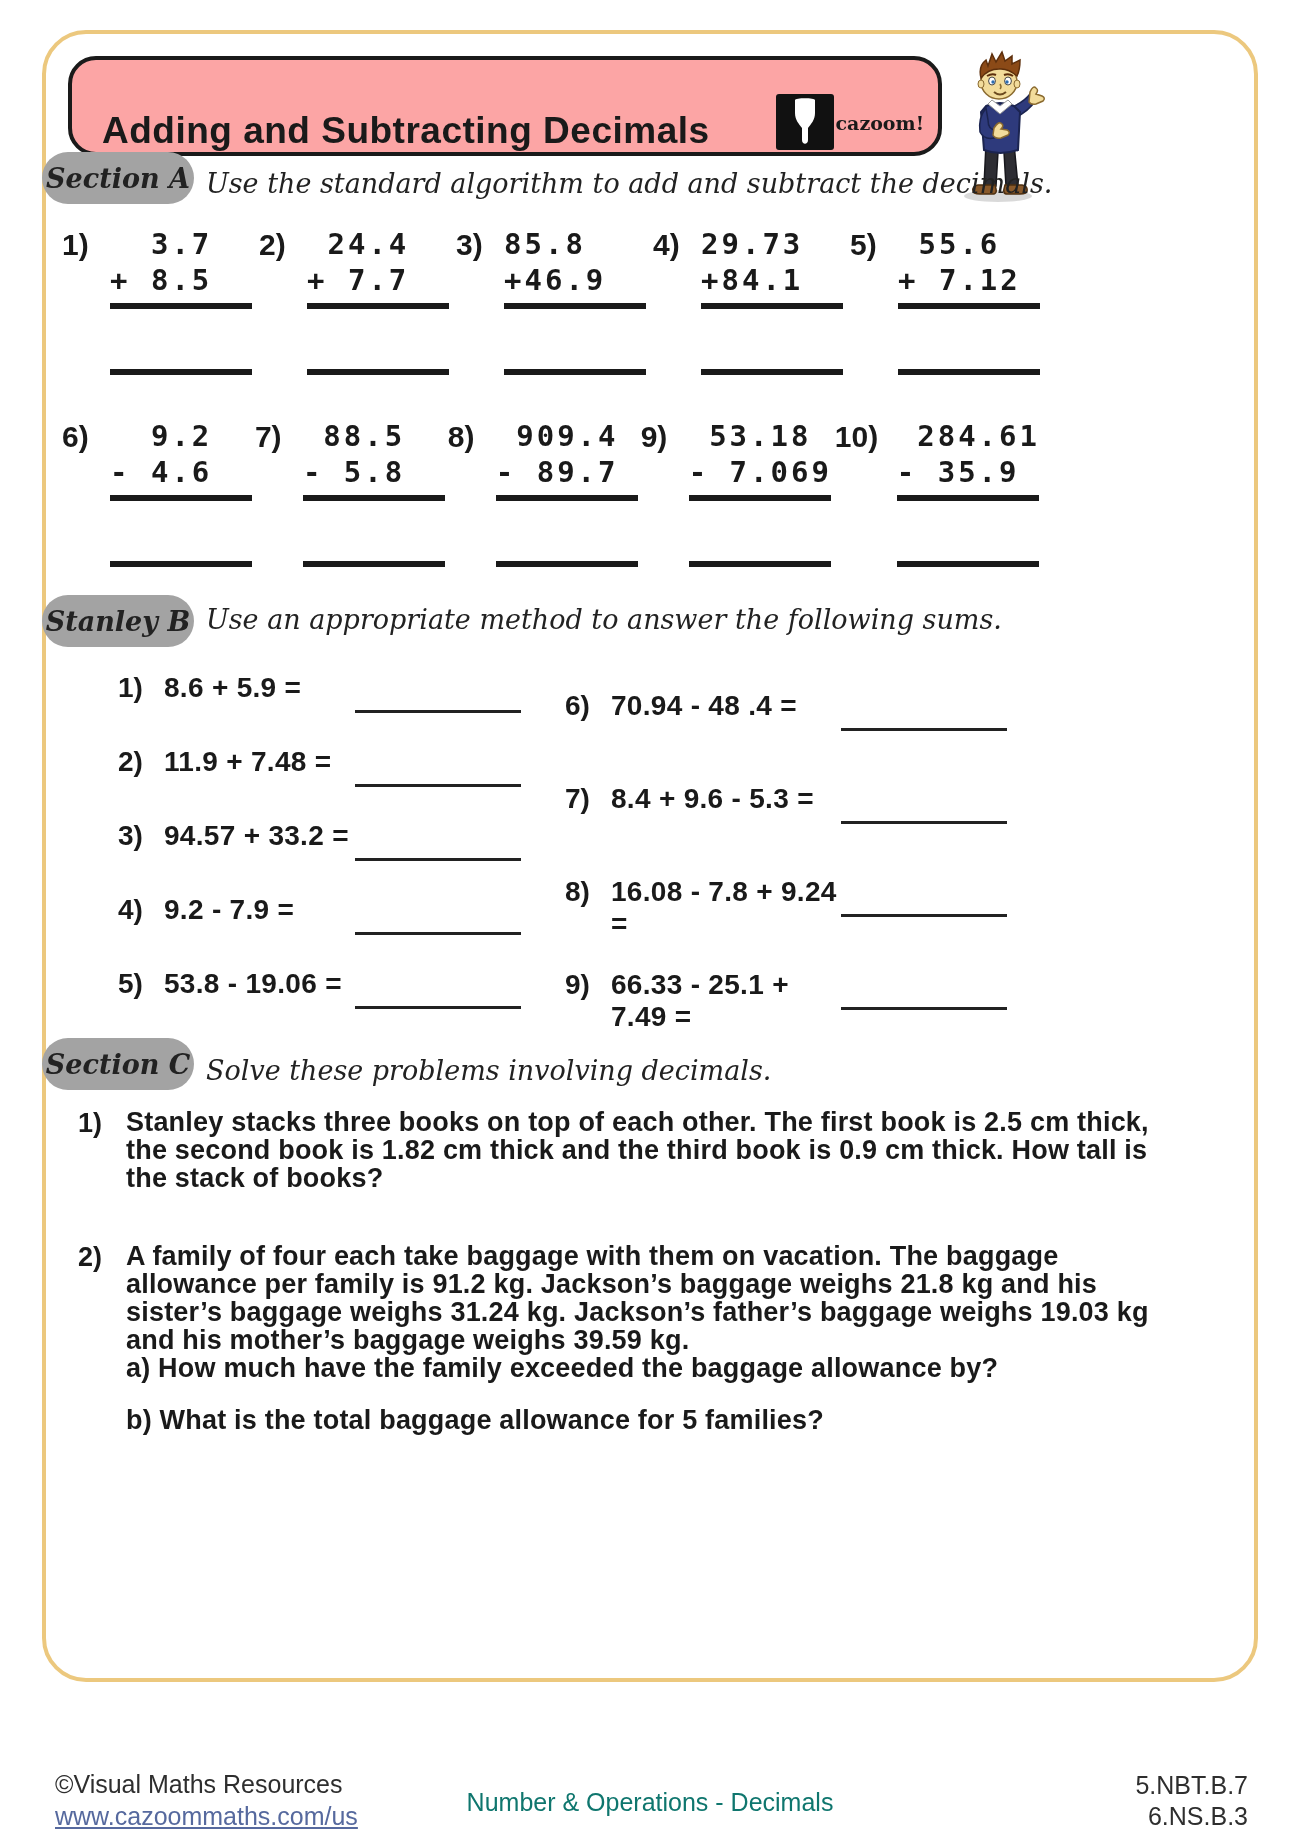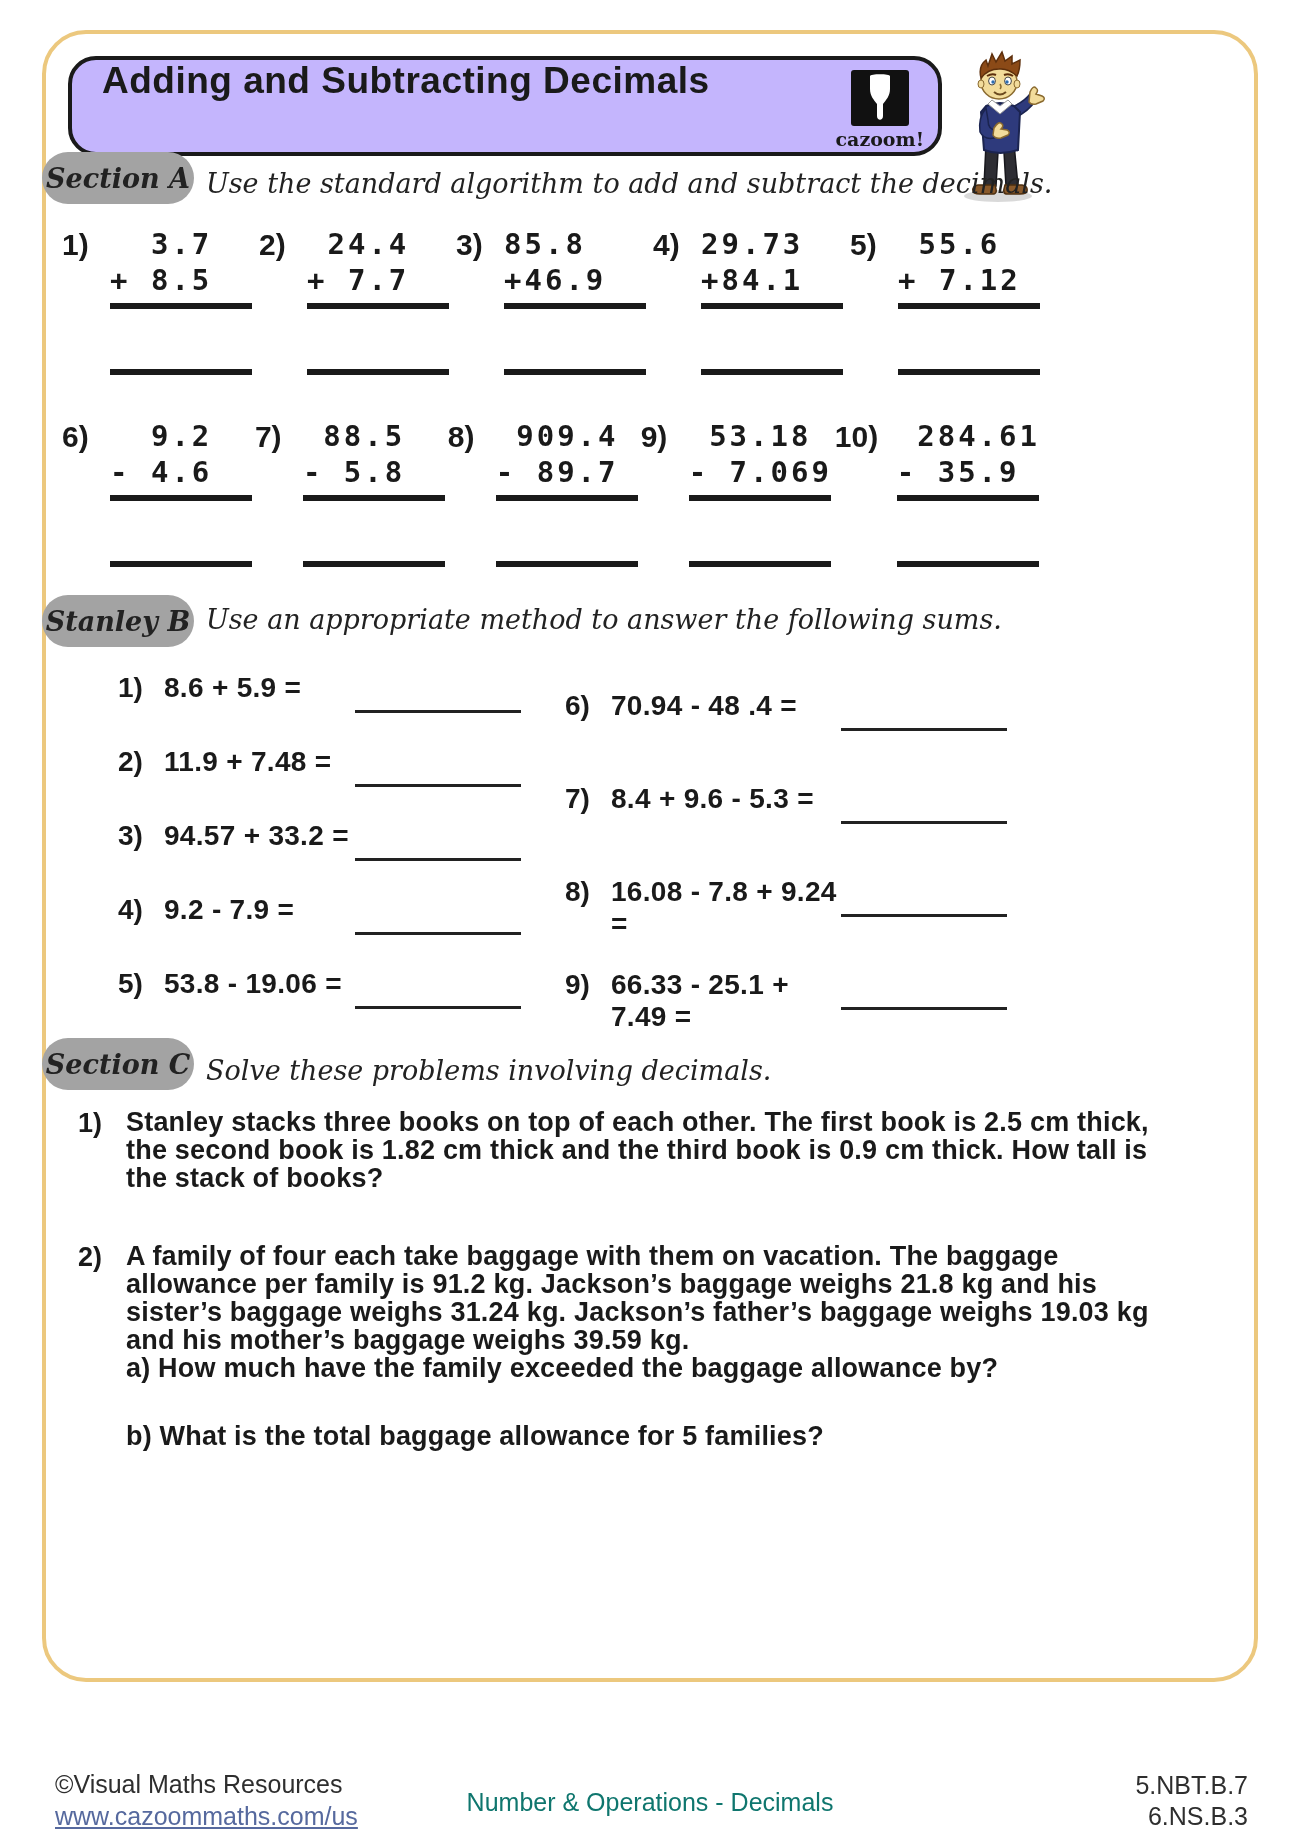--- a/index.html
+++ b/index.html
@@ -4,24 +4,24 @@
 <style>
   * { margin:0; padding:0; box-sizing:border-box; }
   body { background:#fff; }
   .page { position:relative; width:1300px; height:1838px; background:#ffffff;
           font-family:"Liberation Sans", sans-serif; color:#1a1a1a; overflow:hidden; }
 
   .frame { position:absolute; left:42px; top:30px; width:1216px; height:1652px;
            border:4px solid #ECC87E; border-radius:44px; background:#fff; }
 
   .title-box { position:absolute; left:68px; top:56px; width:874px; height:100px;
-               border:4px solid #1a1a1a; border-radius:28px; background:#c4b5fd;
-               display:flex; align-items:flex-start; justify-content:space-between; }
+               border:4px solid #1a1a1a; border-radius:28px; background:#fca5a5;
+               display:flex; align-items:flex-end; justify-content:space-between; }
   .title-text { font-size:37px; font-weight:bold; letter-spacing:0.5px; margin-left:30px; }
-  .logo { display:flex; flex-direction:column; align-items:center; margin-right:14px; margin-top:10px; }
+  .logo { display:flex; align-items:center; margin-right:14px; margin-top:10px; }
   .logo-text { font-family:"DejaVu Serif", serif; font-weight:bold; font-size:19px; letter-spacing:0px; }
 
   .character { position:absolute; left:948px; top:48px; }
 
   .sec-label { position:absolute; left:42px; width:152px; height:52px; background:#a3a3a3;
                border-radius:26px; display:flex; align-items:center; justify-content:center;
                font-family:"DejaVu Serif", serif; font-style:italic; font-weight:bold; font-size:27px; color:#222; }
   .sec-instr { position:absolute; left:206px; font-family:"DejaVu Serif", serif; font-style:italic;
                font-size:27px; color:#222; }
 
@@ -42,21 +42,21 @@
   .bline { width:166px; height:0; border-top:3px solid #222; margin-top:38px; }
   .bcol-left .bitem { height:74px; }
   .bcol-left .bexpr { width:191px; }
   .bcol-right .bitem { height:93px; }
   .bcol-right .bexpr { width:230px; }
 
   .cprob { position:absolute; display:flex; }
   .cnum { font-size:27px; font-weight:bold; width:48px; }
   .ctext { font-size:27px; font-weight:bold; line-height:28px; letter-spacing:0.2px; }
   .cpart { margin-top:0; }
-  .cpart-b { margin-top:40px; }
+  .cpart-b { margin-top:24px; }
 
   .footer-left { position:absolute; left:55px; top:1770px; font-size:25px; color:#2e2e2e; }
   .footer-url { color:#56699E; text-decoration:underline; font-size:25px; display:inline-block; margin-top:3px; }
   .footer-center { position:absolute; left:0; top:1788px; width:100%; text-align:center;
                    font-size:25px; color:#0f766e; }
   .footer-right { position:absolute; right:52px; top:1770px; text-align:right; font-size:25px;
                   color:#2e2e2e; line-height:31px; }
 </style>
 </head>
 <body>

